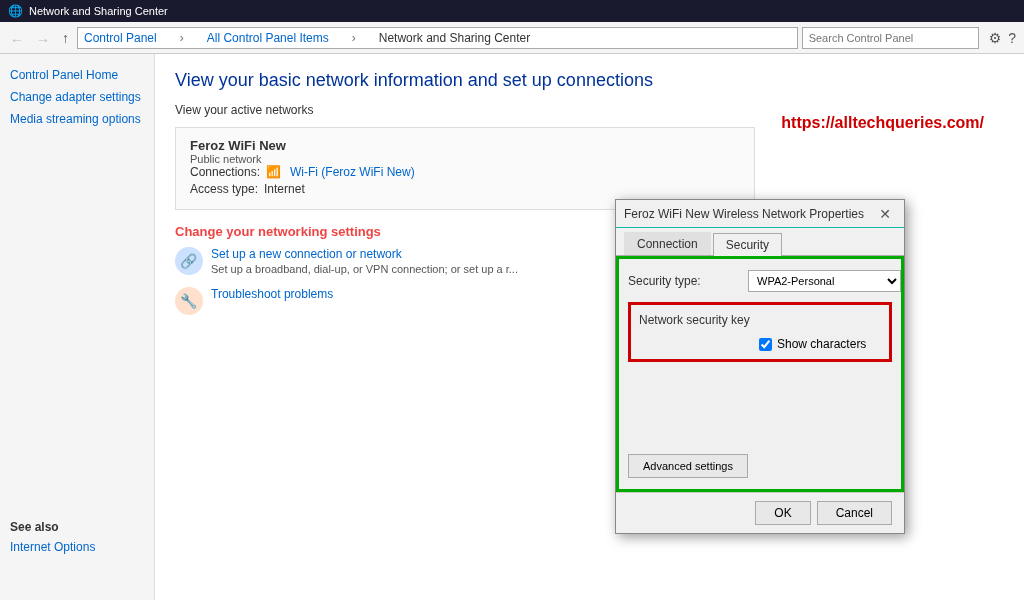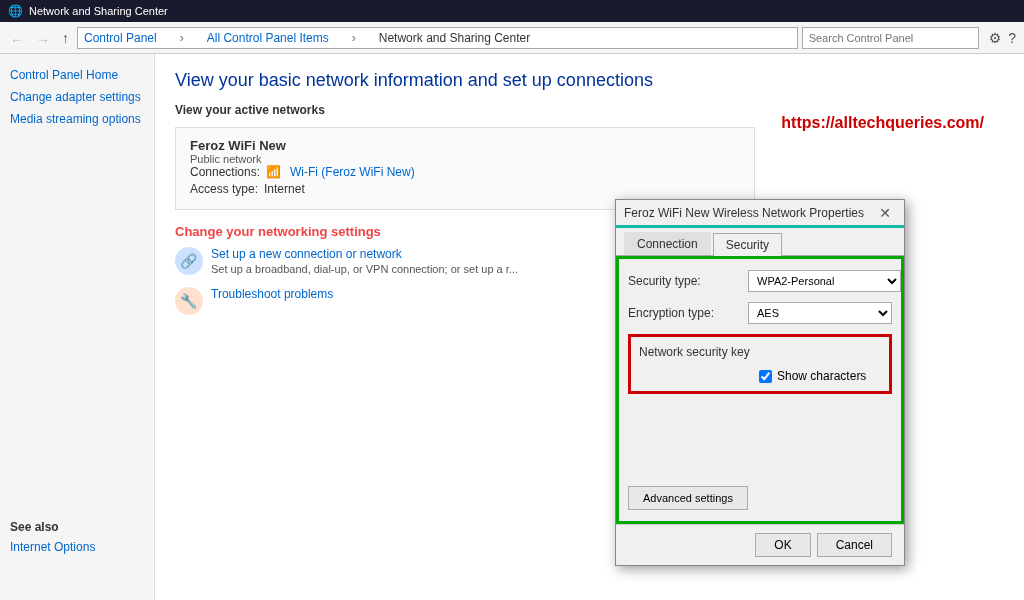--- a/index.html
+++ b/index.html
@@ -99,21 +99,21 @@
       background: #fff;
       overflow-y: auto;
       position: relative;
     }
     .page-title {
       font-size: 18px;
       font-weight: 300;
       color: #003399;
       margin-bottom: 12px;
     }
-    .section-label { font-size: 12px; color: #333; margin-bottom: 10px; font-weight: bold; }
+    .section-label { font-size: 12px; color: #333; margin-bottom: 10px; }
     .network-card {
       border: 1px solid #ddd;
       padding: 10px 14px;
       margin-bottom: 14px;
       background: #fafafa;
       display: flex;
       justify-content: flex-start;
       align-items: flex-start;
       width: 580px;
       flex-direction: column;
@@ -174,21 +174,21 @@
       top: 145px;
       left: 460px;
       width: 290px;
       background: #f0f0f0;
       border: 1px solid #888;
       box-shadow: 3px 3px 12px rgba(0,0,0,0.4);
       z-index: 20;
     }
     .dialog-title-bar {
       background: #f0f0f0;
-      border-bottom: 3px solid #14b8a6;
+      border-bottom: 1px solid #14b8a6;
       height: 28px;
       display: flex;
       align-items: center;
       justify-content: space-between;
       padding: 0 8px;
       font-size: 12px;
       font-weight: normal;
     }
     .dialog-title-text { color: #333; font-size: 12px; }
     .dialog-close-btn {
@@ -394,27 +394,20 @@
       <div class="dialog-body">
         <div class="form-row">
           <span class="form-label">Security type:</span>
           <select class="form-select">
             <option>WPA2-Personal</option>
             <option>WPA-Personal</option>
             <option>WEP</option>
             <option>No authentication (Open)</option>
           </select>
         </div>
-        <div class="form-row">
-          <span class="form-label">Encryption type:</span>
-          <select class="form-select">
-            <option>AES</option>
-            <option>TKIP</option>
-          </select>
-        </div>
 
         
         <div class="security-key-section">
           <div class="form-row">
             <span class="form-label">Network security key</span>
           </div>
           <div class="checkbox-row">
             <input type="checkbox" id="show-chars" checked="" style="">
             <label for="show-chars">Show characters</label>
           </div>

